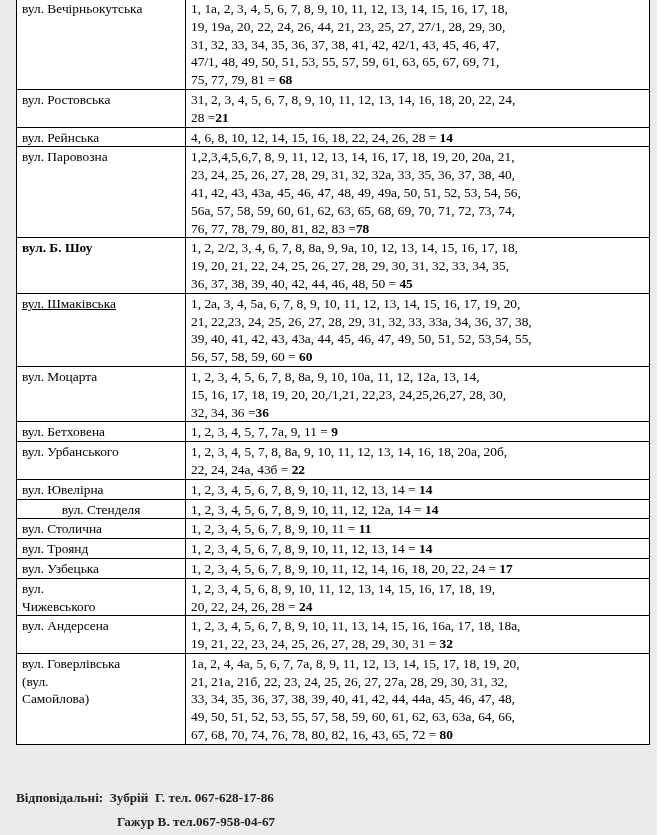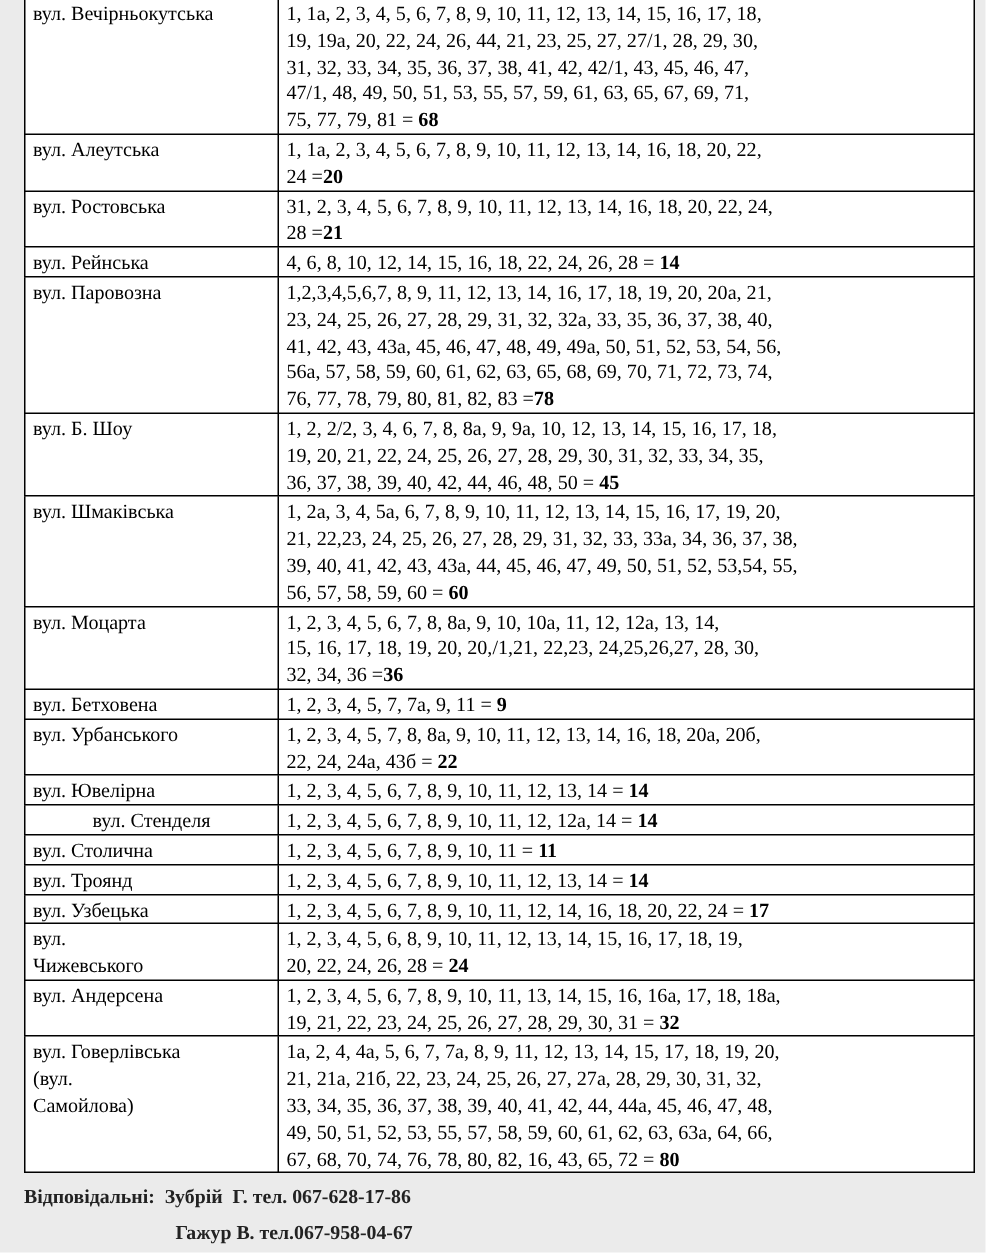--- a/index.html
+++ b/index.html
@@ -46,49 +46,44 @@
     <tbody id="rows-body">
         <tr>
           <td class="street" style="white-space: pre-line; margin-top: 21px;">вул. Вечірньокутська</td>
           <td class="houses"><span>1, 1а, 2, 3, 4, 5, 6, 7, 8, 9, 10, 11, 12, 13, 14, 15, 16, 17, 18,
 19, 19а, 20, 22, 24, 26, 44, 21, 23, 25, 27, 27/1, 28, 29, 30,
 31, 32, 33, 34, 35, 36, 37, 38, 41, 42, 42/1, 43, 45, 46, 47,
 47/1, 48, 49, 50, 51, 53, 55, 57, 59, 61,  63, 65, 67, 69, 71,
 75, 77, 79, 81 = </span><span class="total">68</span></td>
         </tr>
         <tr>
-          <td class="street" style="white-space: pre-line;">вул. Алеутська</td>
-          <td class="houses"><span>1, 1а, 2, 3, 4, 5, 6, 7, 8, 9, 10, 11, 12, 13, 14, 16, 18, 20, 22,
-24 =</span><span class="total">20</span></td>
-        </tr>
-        <tr>
           <td class="street" style="white-space: pre-line;">вул. Ростовська</td>
           <td class="houses"><span>31, 2, 3, 4, 5, 6, 7, 8, 9, 10, 11, 12, 13, 14, 16, 18, 20, 22, 24,
 28 =</span><span class="total">21</span></td>
         </tr>
         <tr>
           <td class="street" style="white-space: pre-line;">вул. Рейнська</td>
           <td class="houses"><span>4, 6, 8, 10, 12, 14, 15, 16, 18, 22, 24, 26, 28 = </span><span class="total">14</span></td>
         </tr>
         <tr>
           <td class="street" style="white-space: pre-line;">вул. Паровозна</td>
           <td class="houses"><span>1,2,3,4,5,6,7, 8, 9, 11, 12, 13, 14, 16, 17, 18, 19, 20, 20а, 21,
 23, 24,  25, 26, 27, 28, 29, 31, 32, 32а, 33, 35, 36, 37, 38, 40,
 41, 42, 43, 43а, 45, 46, 47, 48, 49, 49а, 50, 51, 52, 53, 54,  56,
 56а, 57, 58, 59, 60, 61, 62, 63, 65, 68, 69, 70, 71, 72,  73, 74,
 76, 77, 78, 79, 80, 81, 82, 83 =</span><span class="total">78</span></td>
         </tr>
         <tr>
-          <td class="street" style="white-space: pre-line;">вул. Б. Шоу</td>
+          <td class="street" style="white-space: pre-line; font-weight: bold;">вул. Б. Шоу</td>
           <td class="houses"><span>1, 2, 2/2, 3, 4, 6, 7, 8, 8а, 9, 9а, 10, 12, 13, 14, 15, 16, 17, 18,
 19, 20, 21, 22,  24, 25, 26, 27, 28, 29, 30, 31, 32, 33, 34, 35,
 36, 37, 38, 39, 40, 42, 44, 46, 48, 50 = </span><span class="total">45</span></td>
         </tr>
         <tr>
-          <td class="street" style="white-space: pre-line;">вул. Шмаківська</td>
+          <td class="street" style="white-space: pre-line; text-decoration: underline;">вул. Шмаківська</td>
           <td class="houses"><span>1,  2а, 3, 4, 5а, 6, 7, 8, 9, 10, 11, 12,  13, 14, 15, 16, 17, 19, 20,
 21, 22,23, 24, 25, 26, 27, 28, 29, 31, 32, 33, 33а, 34, 36, 37, 38,
 39, 40, 41, 42, 43, 43а, 44, 45,  46, 47, 49, 50, 51, 52, 53,54, 55,
 56, 57, 58, 59, 60 = </span><span class="total">60</span></td>
         </tr>
         <tr>
           <td class="street" style="white-space: pre-line;">вул. Моцарта</td>
           <td class="houses"><span>1, 2, 3, 4, 5, 6, 7, 8, 8а, 9, 10, 10а, 11, 12, 12а, 13, 14,
 15, 16, 17, 18, 19, 20, 20,/1,21, 22,23, 24,25,26,27, 28, 30,
 32, 34, 36 =</span><span class="total">36</span></td>

